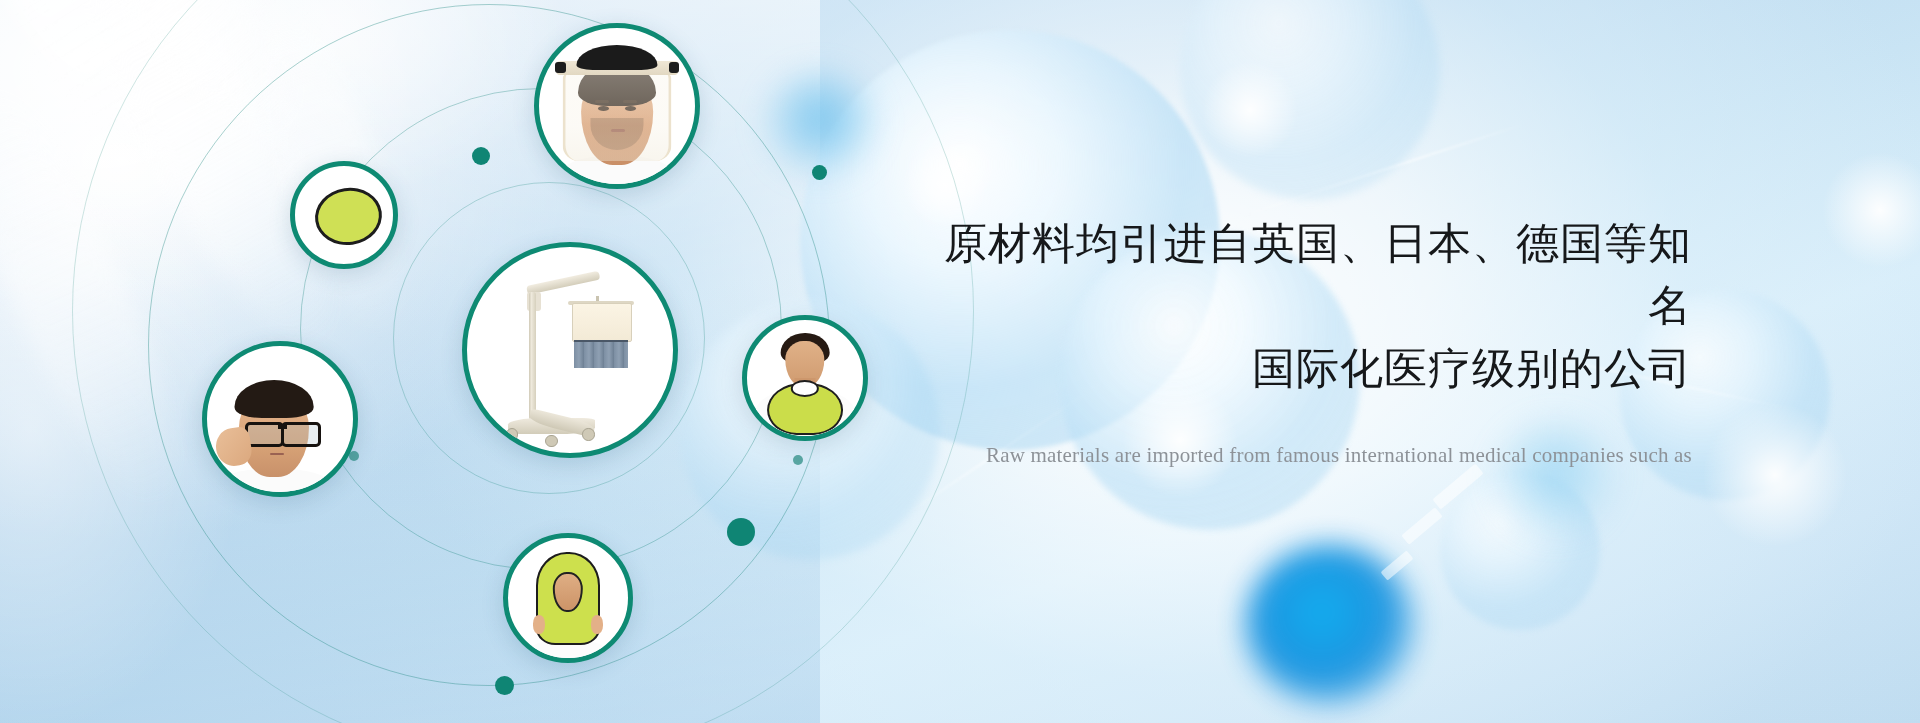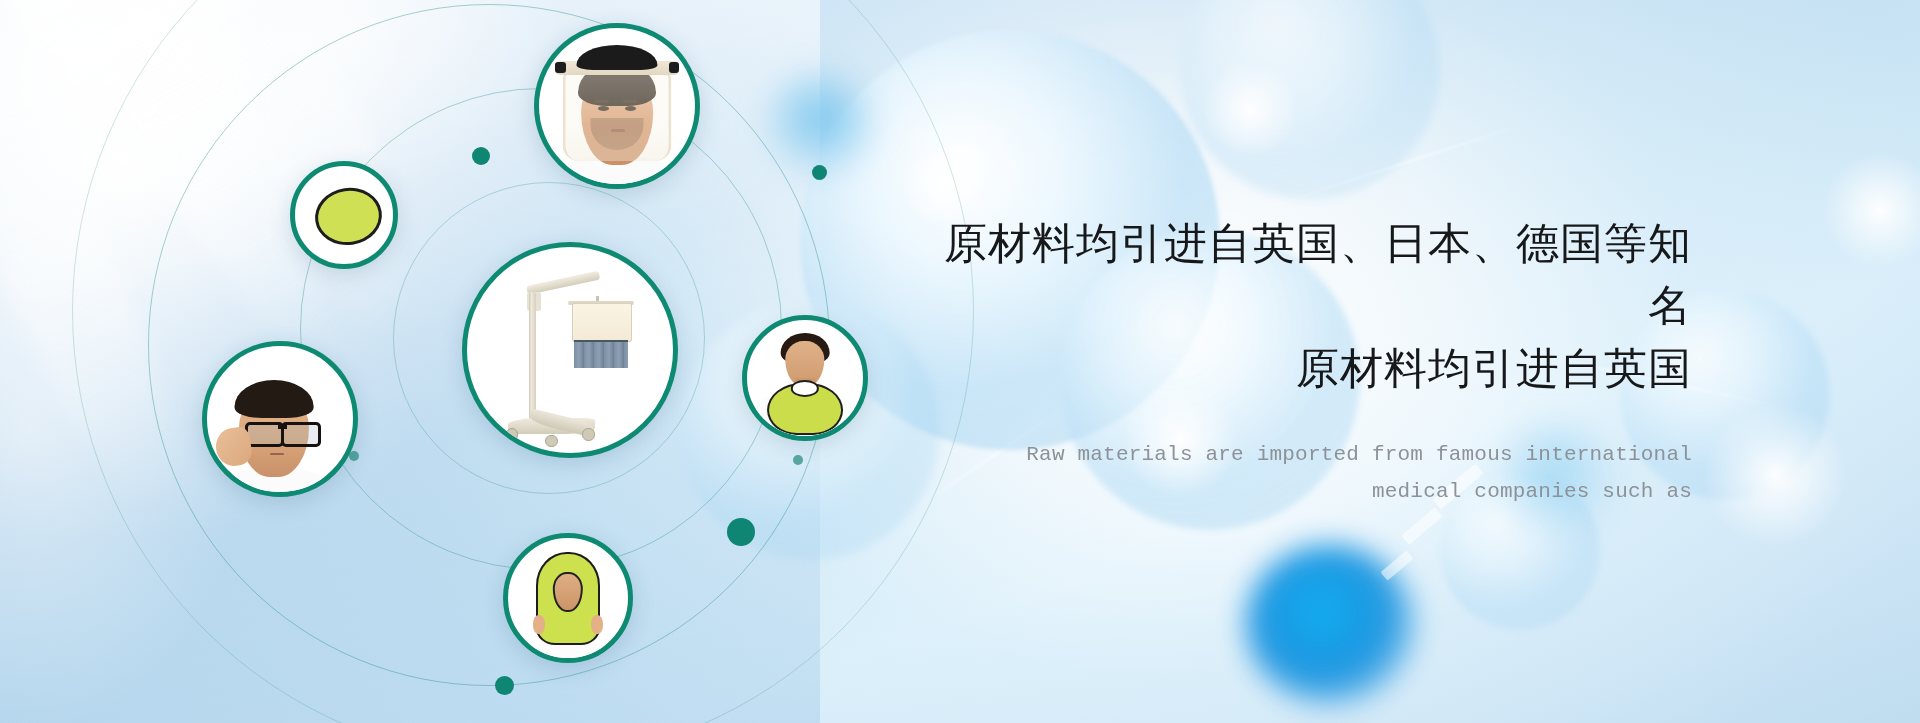--- a/index.html
+++ b/index.html
@@ -423,21 +423,21 @@
     font-size: 43px;
     line-height: 1.45;
     color: #16181a;
     letter-spacing: 1px;
     font-weight: 400;
     margin: 0;
   }
   .headline .ln { display: block; text-align: right; }
   .subcopy {
     margin-top: 38px;
-    font-family: Liberation Mono, monospace;
+    font-family: Liberation Serif, serif;
     font-size: 21px;
     line-height: 1.75;
     color: #8d9298;
     letter-spacing: 0.2px;
   }
   .subcopy .ln { display: block; }
 </style>
 </head>
 <body>
 
@@ -564,20 +564,20 @@
       <div class="hood-outer"></div>
       <div class="face"></div>
       <div class="hand l"></div>
       <div class="hand r"></div>
     </div>
   </div>
 
   <div class="copy">
     <h1 class="headline">
       <span class="ln">原材料均引进自英国、日本、德国等知名</span>
-      <span class="ln">原材料均引进自英国</span>
+      <span class="ln">国际化医疗级别的公司</span>
     </h1>
     <div class="subcopy">
       <span class="ln">Raw materials are imported from famous international medical companies such as</span>
     </div>
   </div>
 
 </div>
 
 </body></html>

